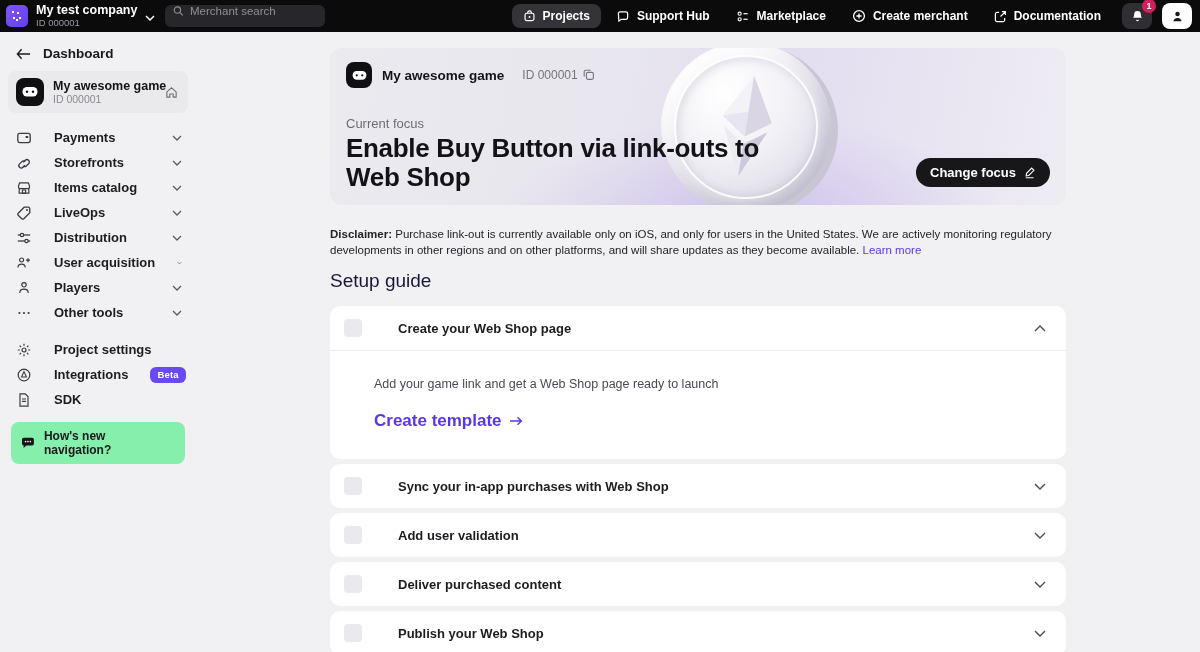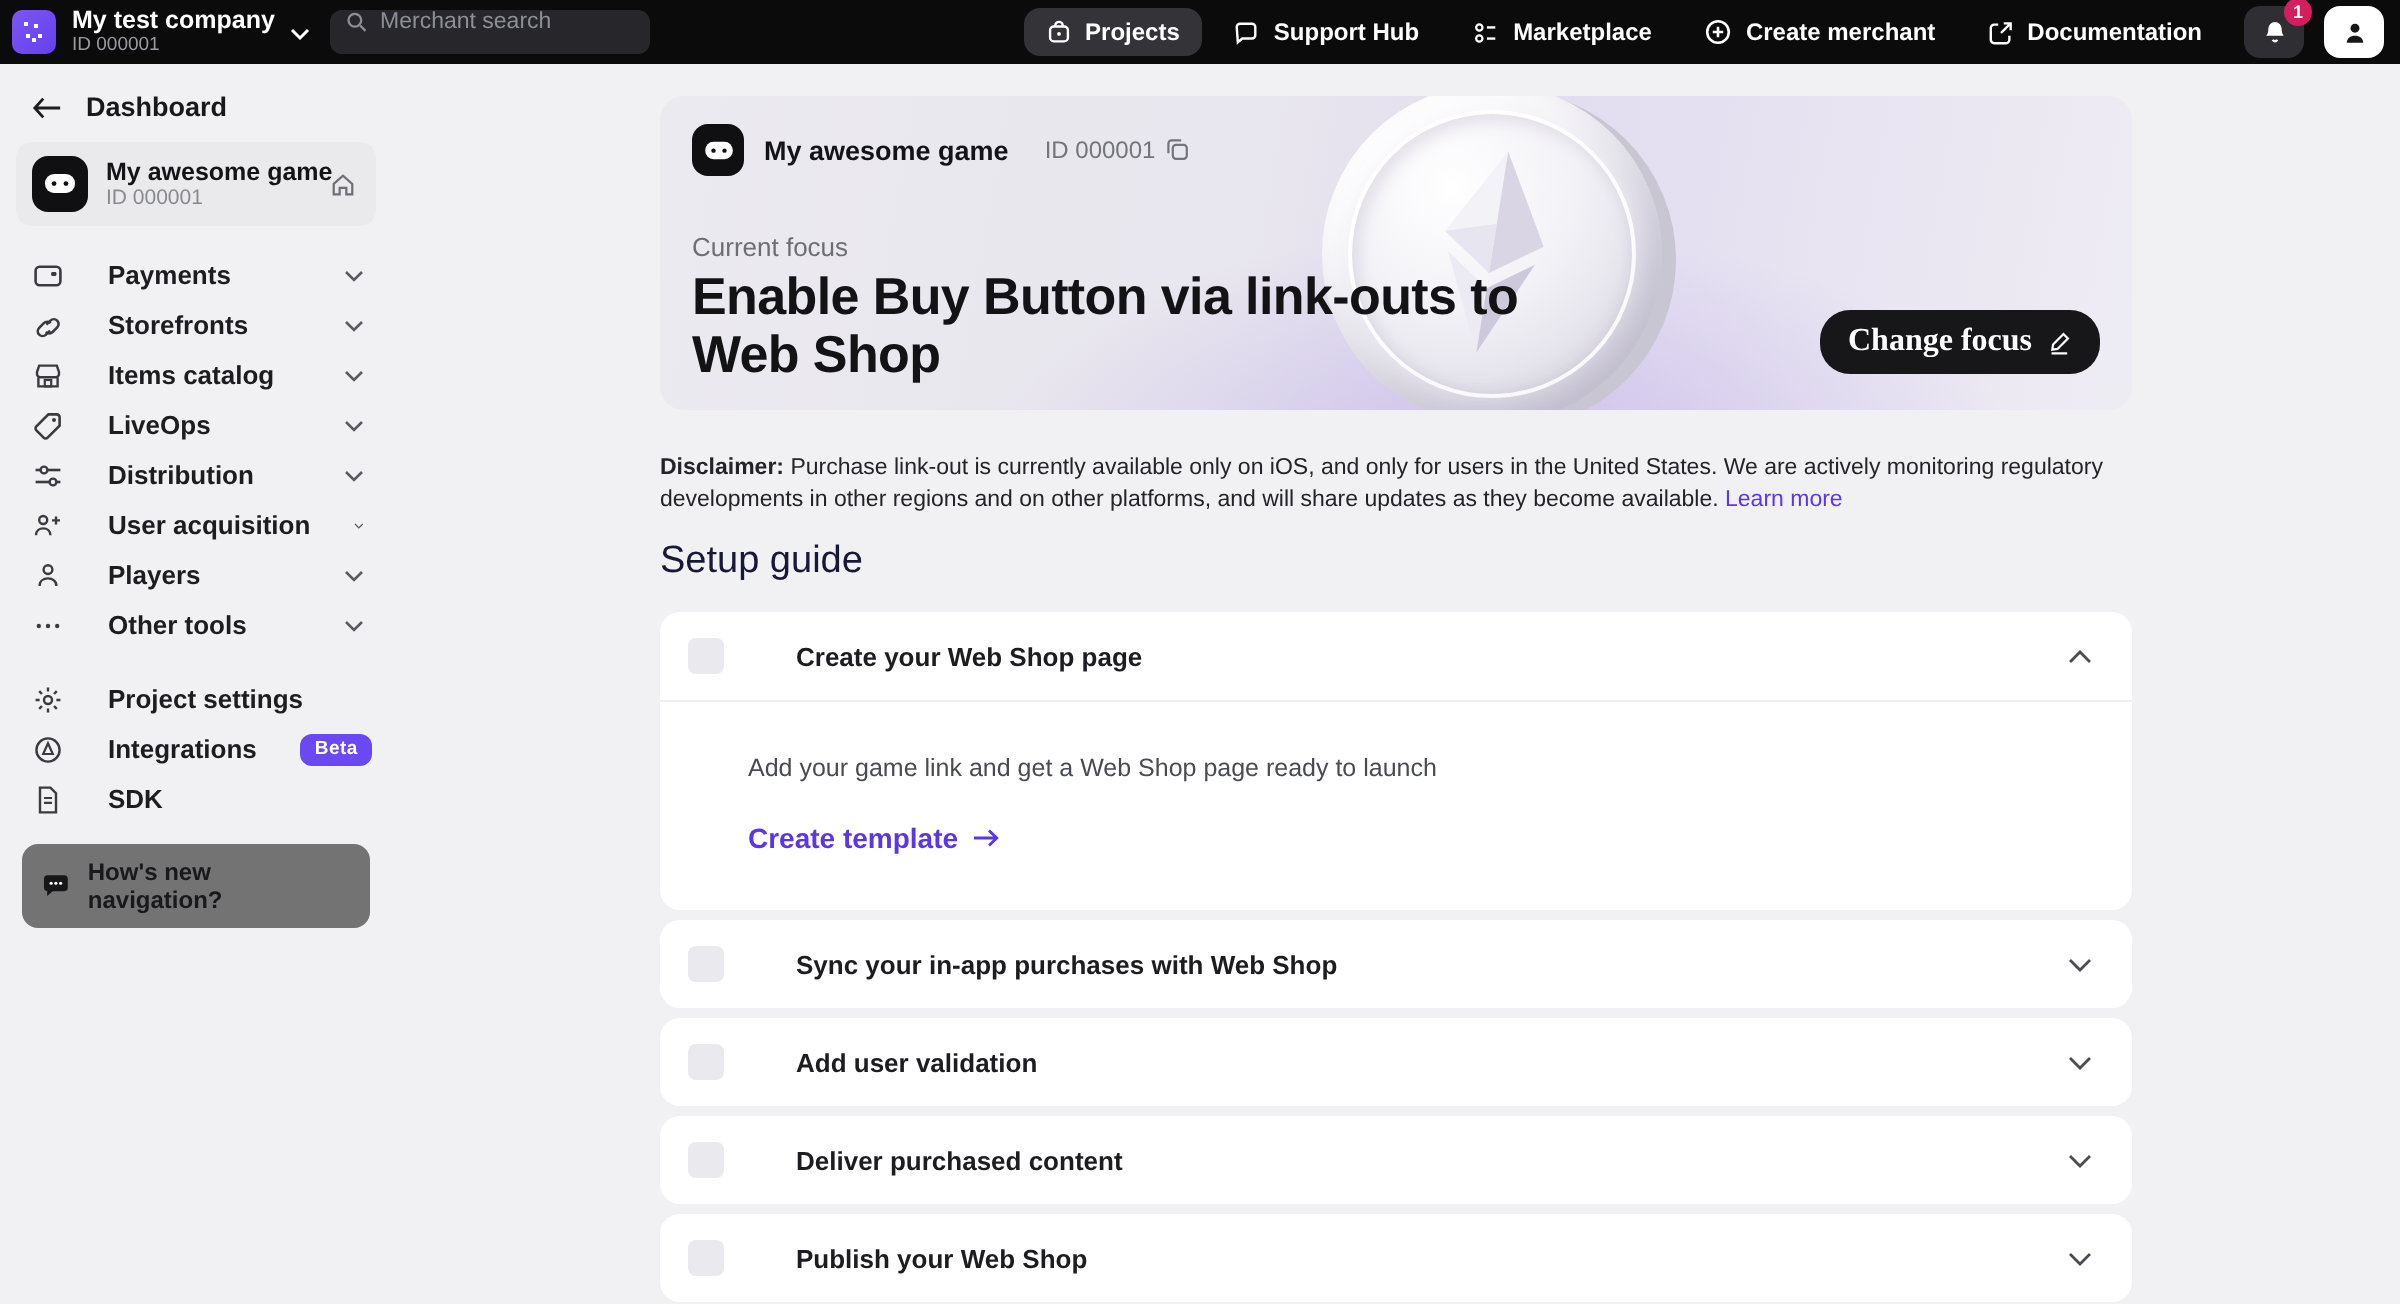--- a/index.html
+++ b/index.html
@@ -35,35 +35,35 @@
   .proj-icon { width:28px; height:28px; border-radius:8px; background:#101013; display:flex; align-items:center; justify-content:center; flex:0 0 auto; }
   .proj-meta { line-height:1.15; flex:1; min-width:0; }
   .proj-meta .pname { font-size:12.5px; font-weight:bold; color:#141418; white-space:nowrap; }
   .proj-meta .pid { font-size:10.5px; color:#8a8a92; }
   .menu { margin-top:12px; }
   .menu-item { display:flex; align-items:center; gap:22px; padding:4.5px 14px 4.5px 16px; font-size:13px; font-weight:bold; color:#1c1c21; cursor:pointer; }
   .menu-item .mi-icon { width:16px; height:16px; display:flex; align-items:center; justify-content:center; color:#3a3a40; flex:0 0 auto; }
   .menu-item .mi-label { flex:1; white-space:nowrap; }
   .menu-gap { height:12px; }
   .beta { background:#6a48f2; color:#fff; font-size:9.5px; font-weight:bold; padding:2.5px 7px; border-radius:6px; letter-spacing:.2px; }
-  .nav-hint { margin:10px 11px 0; background:#737373; border-radius:8px; padding:7px 10px; display:flex; align-items:center; gap:9px; font-size:12px; font-weight:bold; cursor:pointer; }
+  .nav-hint { margin:10px 11px 0; background:#86efac; border-radius:8px; padding:7px 10px; display:flex; align-items:center; gap:9px; font-size:12px; font-weight:bold; cursor:pointer; }
 
   
   .hero { position:relative; height:157px; border-radius:12px; overflow:hidden;
     background:
       radial-gradient(430px 210px at 57% 125%, rgba(168,144,228,.42), rgba(168,144,228,0) 62%),
       linear-gradient(100deg,#ebeaef 0%, #e8e6ee 40%, #e2dcf0 58%, #eeecf3 100%);
   }
   .hero-head { position:absolute; top:14px; left:16px; display:flex; align-items:center; gap:10px; }
   .hero-game-icon { width:26px; height:26px; border-radius:8px; background:#101013; display:flex; align-items:center; justify-content:center; }
   .hero-game-name { font-size:13.5px; font-weight:bold; color:#141418; }
   .hero-game-id { font-size:12px; color:#74747c; margin-left:8px; display:flex; align-items:center; gap:5px; }
   .hero-eyebrow { position:absolute; top:68px; left:16px; font-size:13px; color:#6d6d76; }
   .hero-title { position:absolute; top:86px; left:16px; width:445px; font-size:26px; font-weight:bold; letter-spacing:-.3px; line-height:1.12; color:#131316; }
-  .change-btn { position:absolute; right:16px; bottom:18px; background:#17171a; color:#fff; border:none; border-radius:15px; padding:7px 14px; font-size:16px; font-weight:bold; display:flex; align-items:center; gap:7px; cursor:pointer; font-family:Liberation Serif, serif; }
+  .change-btn { position:absolute; right:16px; bottom:18px; background:#17171a; color:#fff; border:none; border-radius:15px; padding:7px 14px; font-size:13px; font-weight:bold; display:flex; align-items:center; gap:7px; cursor:pointer; font-family:Liberation Sans, sans-serif; }
 
   .coin { position:absolute; left:331px; top:-6px; width:170px; height:170px; }
   .coin-edge { position:absolute; inset:0; border-radius:50%; background:#c9c6d4; transform:translate(7px,3px); }
   .coin-face { position:absolute; inset:0; border-radius:50%;
     background:radial-gradient(circle at 38% 30%, #ffffff 0%, #f2f1f6 40%, #e0dee8 72%, #cfccdb 100%);
     box-shadow:inset -7px -9px 16px rgba(118,112,142,.28), inset 6px 8px 12px rgba(255,255,255,.95); }
   .coin-ring { position:absolute; inset:13px; border-radius:50%; border:2px solid rgba(255,255,255,.85); box-shadow:inset 3px 3px 8px rgba(125,118,150,.18); }
   .coin-eth { position:absolute; inset:0; display:flex; align-items:center; justify-content:center; transform:rotate(9deg); }
 
   
@@ -72,21 +72,21 @@
   .link { color:#5b35e8; cursor:pointer; text-decoration:none; }
   .setup-h { margin-top:12px; font-size:19px; font-weight:normal; color:#181837; }
   .steps { margin-top:14px; }
   .step-card { background:#fff; border-radius:10px; margin-bottom:5px; }
   .step-head { height:44px; display:flex; align-items:center; gap:12px; padding:0 20px 0 14px; cursor:pointer; }
   .step-check { width:18px; height:18px; border-radius:4px; background:#e9e9ee; flex:0 0 auto; cursor:pointer; }
   .step-label { font-size:13px; font-weight:bold; color:#1c1c21; flex:1;margin-left:24px; }
   .step-chevron { color:#4a4a52; display:flex; cursor:pointer; }
   .step-body { border-top:1px solid #eeeef1; padding:26px 20px 28px 44px; }
   .step-desc { font-size:12.5px; color:#4a4a52; }
-  .step-cta { margin-top:20px; font-size:14px; font-weight:bold; color:#5b35e8; display:flex; align-items:center; gap:7px; cursor:pointer; }
+  .step-cta { margin-top:20px; font-size:17px; font-weight:bold; color:#5b35e8; display:flex; align-items:center; gap:7px; cursor:pointer; }
 </style>
 </head>
 <body>
 
 <div class="topbar">
   <div class="logo">
     <svg width="14" height="14" viewBox="0 0 14 14">
         <g fill="#fff">
           <rect x="2" y="2" width="2" height="2"></rect>
           <rect x="7" y="3" width="2" height="2"></rect>

